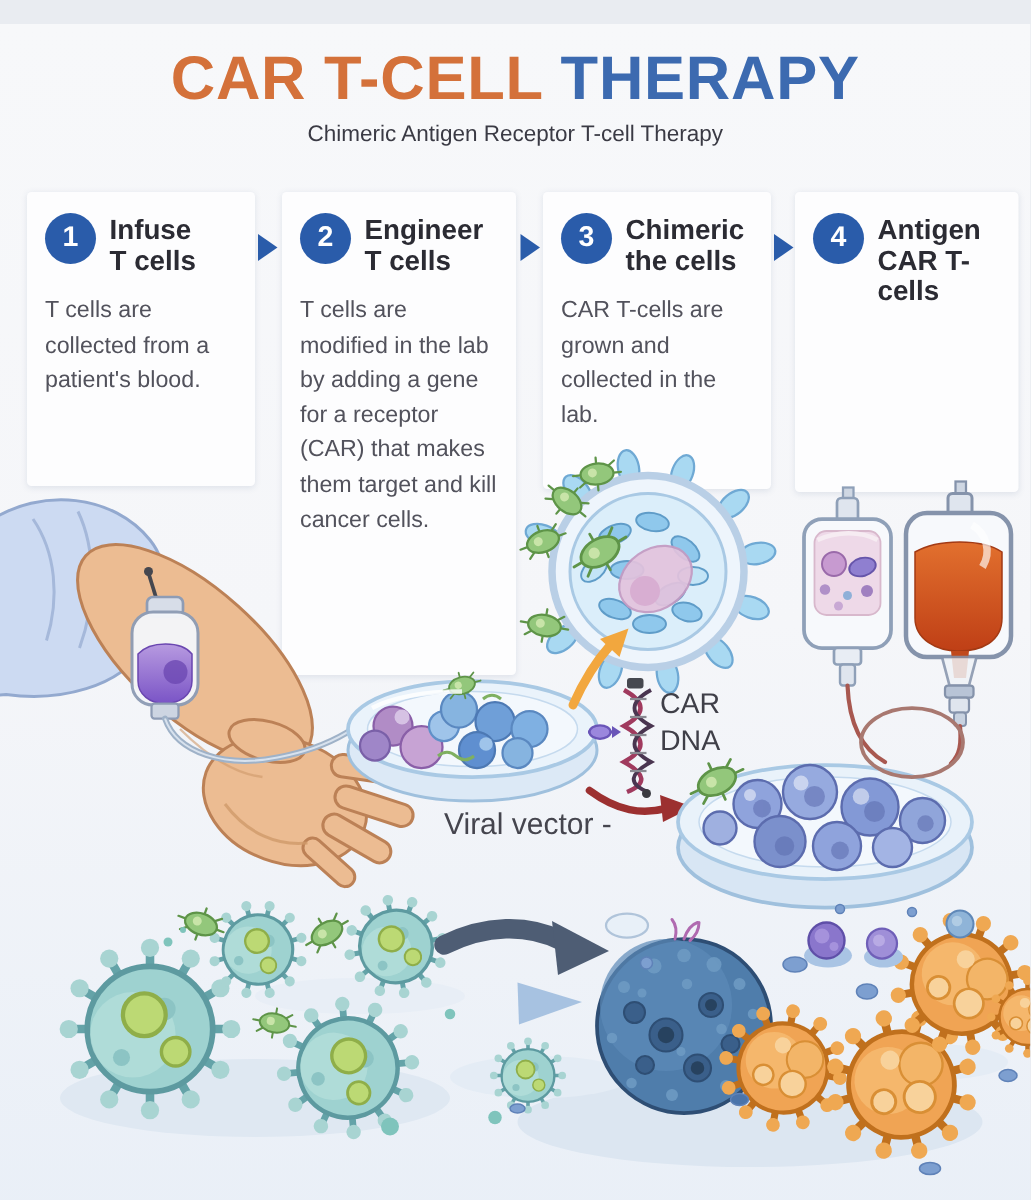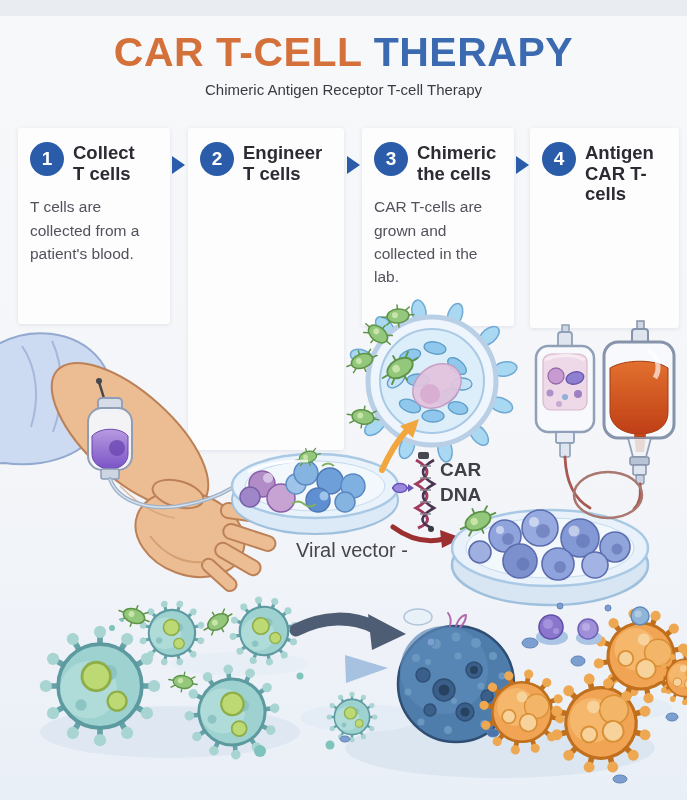--- a/index.html
+++ b/index.html
@@ -19,55 +19,56 @@
        font-size:19px;font-weight:bold;text-align:center;line-height:34px;}
   .step-title{font-size:18.5px;font-weight:bold;color:#2b2b33;line-height:1.12;padding-top:1px;}
   .step-title span{display:block;}
   .step-body{margin:0;font-size:15.5px;color:#52525c;line-height:1.5;}
   .col-arrow{position:absolute;width:0;height:0;z-index:1;
              border-top:9px solid transparent;border-bottom:9px solid transparent;
              border-left:13px solid #2a5caa;}
   
   .art{position:absolute;left:0;top:0;z-index:5;pointer-events:none;}
   .float-label{position:absolute;z-index:6;color:#3f3f48;}
-  .lbl-cardna{left:440px;top:441px;font-size:19px;line-height:1.32;font-weight:700;}
+  .lbl-cardna{left:440px;top:441px;font-size:19px;line-height:1.32;font-weight:400;}
   .lbl-cardna span{display:block;}
   .lbl-viral{left:290px;top:520px;font-size:20px;color:#45454e;line-height:1.4;}
   .lbl-viral span{display:block;}
   .lbl-viral span:first-child{padding-left:6px;}
 </style>
 </head>
 <body>
 
 <div class="canvas">
 
   <div class="header">
     <h1 class="title"><span class="t-orange">CAR T-CELL</span> <span class="t-blue">THERAPY</span></h1>
     <div class="subtitle">Chimeric Antigen Receptor T-cell Therapy</div>
   </div>
 
   <section class="panel" style="left:18px;top:112px;width:152px;height:196px;">
     <div class="step-head">
       <div class="num">1</div>
       <div class="step-title">
-          <span>Collect</span>
+          <span>Infuse</span>
           <span>T cells</span>
         </div>
     </div>
     <p class="step-body">T cells are collected from a patient's blood.</p>
   </section>
 
   <section class="panel" style="left:188px;top:112px;width:156px;height:322px;">
     <div class="step-head">
       <div class="num">2</div>
       <div class="step-title">
           <span>Engineer</span>
           <span>T cells</span>
         </div>
     </div>
+    <p class="step-body">T cells are modified in the lab by adding a gene for a receptor (CAR) that makes them target and kill cancer cells.</p>
   </section>
 
   <section class="panel" style="left:362px;top:112px;width:152px;height:198px;">
     <div class="step-head">
       <div class="num">3</div>
       <div class="step-title">
           <span>Chimeric</span>
           <span>the cells</span>
         </div>
     </div>

